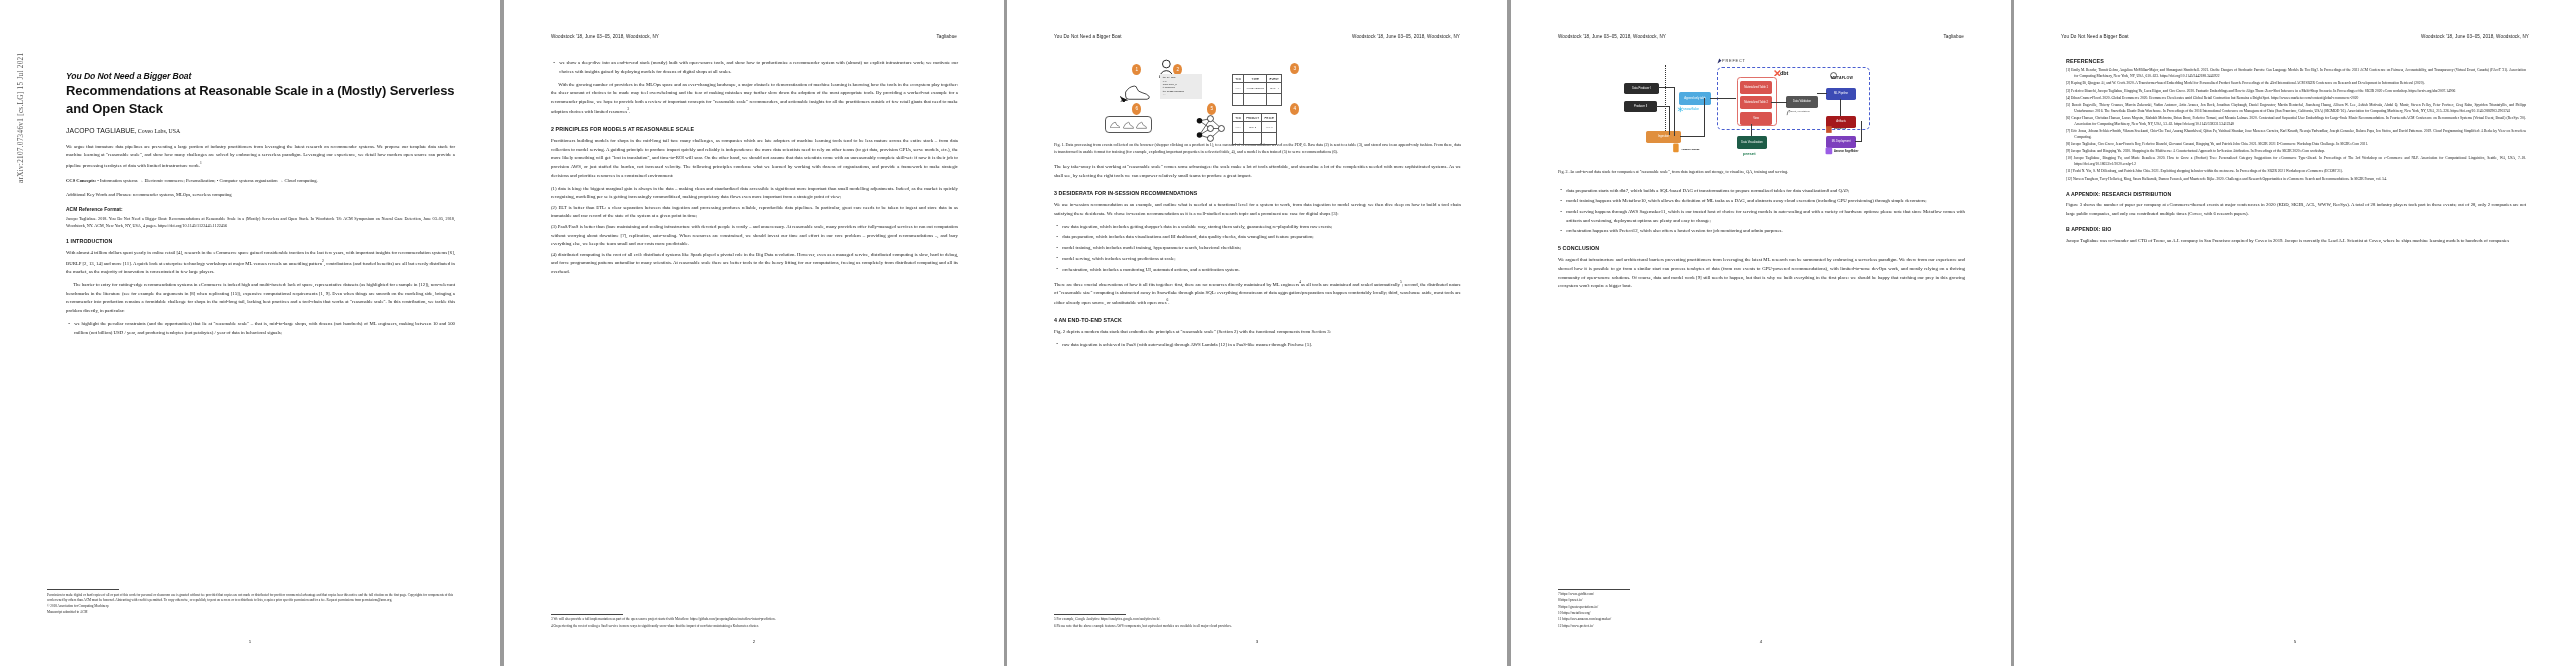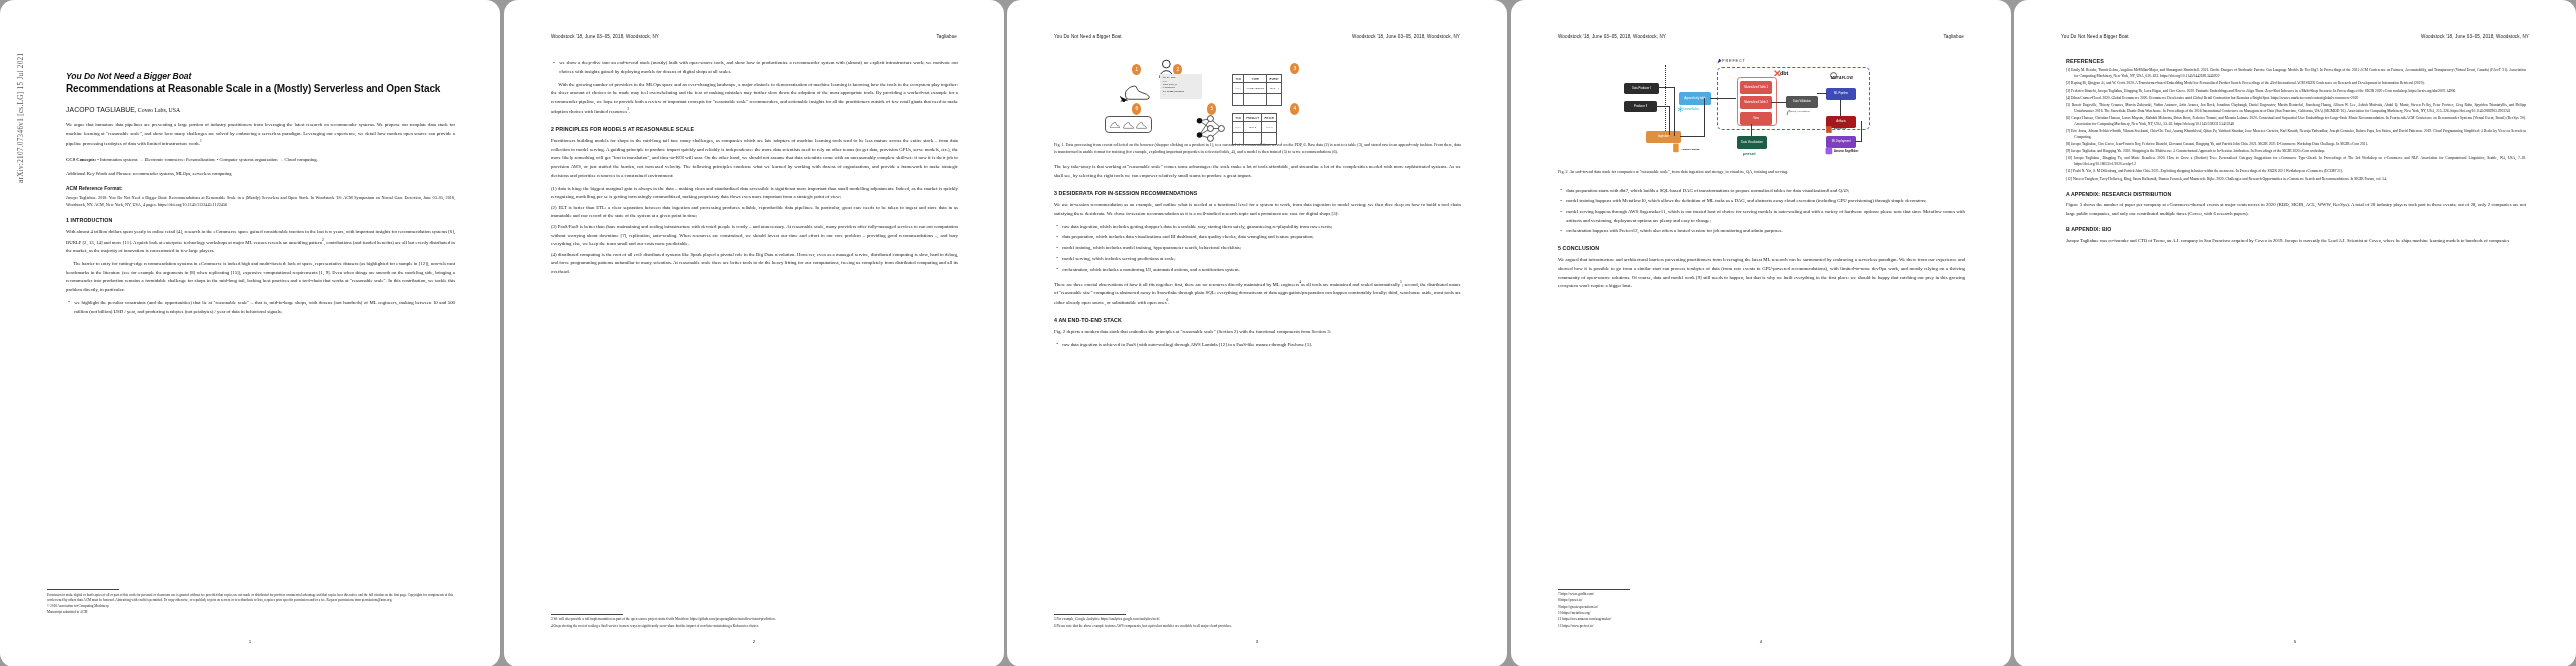--- a/index.html
+++ b/index.html
@@ -1,34 +1,34 @@
 <!DOCTYPE html>
 <html style="font-size:9px"><head>
 <meta charset="utf-8">
 <style>
   html,body{margin:0;padding:0;background:#8a8a8a;}
   body{font-family:"Liberation Serif",serif;}
   .sheet{position:relative;width:2576px;height:667px;background:#9a9a9a;overflow:hidden;}
-  .page{position:absolute;top:0;height:667px;background:#ffffff;overflow:hidden;border-radius:14px;}
+  .page{position:absolute;top:0;height:667px;background:#ffffff;overflow:hidden;}
   .p1{left:0;width:500px;}
   .p2{left:504px;width:500px;}
   .p3{left:1007px;width:500px;}
   .p4{left:1511px;width:500px;}
   .p5{left:2014px;width:562px;}
 
   .col{position:absolute;}
   .hdr{position:absolute;top:34px;font-family:"Liberation Sans",sans-serif;font-size:4.6px;color:#1a1a1a;letter-spacing:0.1px;white-space:nowrap;}
   .hdr-l{left:47px;}
   .hdr-r{right:47px;}
   .pgnum{position:absolute;bottom:23px;left:0;right:0;text-align:center;font-family:"Liberation Sans",sans-serif;font-size:4.4px;color:#222;}
 
   .arxiv{position:absolute;left:16.7px;top:183px;width:233px;transform:rotate(-90deg);transform-origin:0 0;font-family:"Liberation Serif",serif;font-size:7.2px;color:#555;letter-spacing:0.3px;white-space:nowrap;}
 
   .title1{font-family:"Liberation Sans",sans-serif;font-weight:bold;font-style:italic;font-size:8.6px;color:#111;line-height:1.32;letter-spacing:-0.1px;}
-  .title2{font-family:"Liberation Sans",sans-serif;font-weight:bold;font-size:10px;color:#111;line-height:1.32;letter-spacing:-0.1px;}
+  .title2{font-family:"Liberation Sans",sans-serif;font-weight:bold;font-size:13px;color:#111;line-height:1.32;letter-spacing:-0.1px;}
   .author{font-family:"Liberation Sans",sans-serif;font-size:6.8px;color:#111;letter-spacing:0.1px;margin-top:10.6px;}
   .author .aff{font-family:"Liberation Serif",serif;font-size:5.8px;letter-spacing:0;}
 
   .abs{font-size:4.8px;line-height:1.78;color:#141414;text-align:justify;margin-top:8.3px;}
   .ccs{font-size:4.6px;line-height:1.75;color:#141414;text-align:justify;margin-top:7.2px;}
   .kw{font-size:4.6px;line-height:1.75;color:#141414;text-align:justify;margin-top:6.1px;}
   .acmref{font-family:"Liberation Sans",sans-serif;font-weight:bold;font-size:4.8px;color:#111;margin-top:7.8px;letter-spacing:0.1px;}
   .acmbody{font-size:4.2px;line-height:1.7;color:#141414;text-align:justify;margin-top:2.8px;}
 
   h2.sec{font-family:"Liberation Sans",sans-serif;font-weight:bold;font-size:5.3px;color:#111;margin:9.4px 0 5px 0;letter-spacing:0.1px;}

